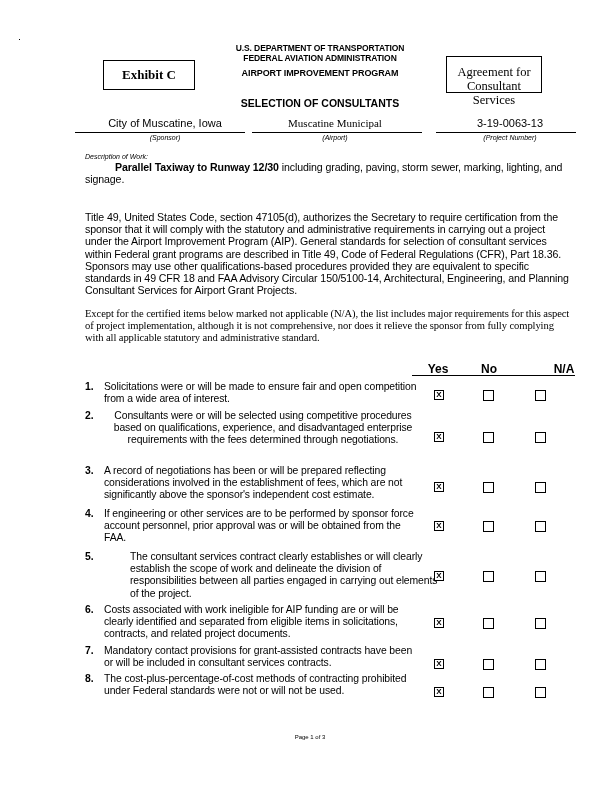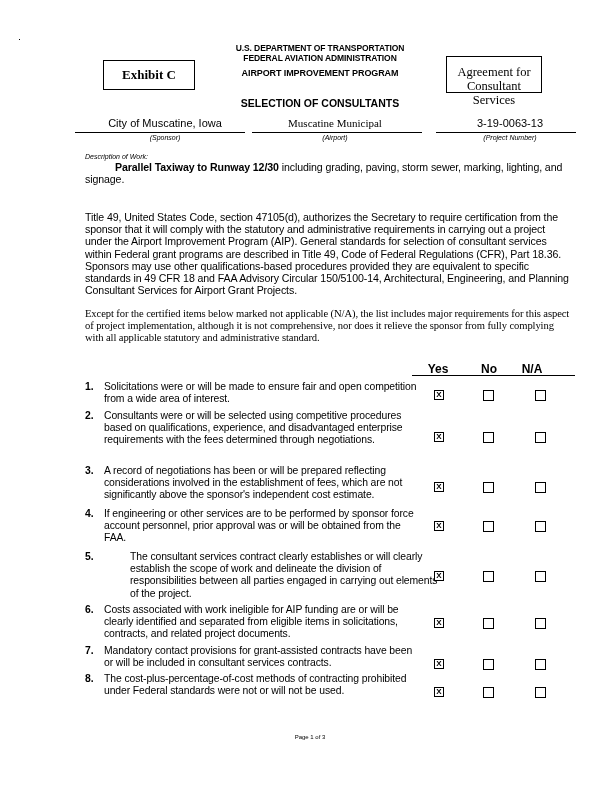--- a/index.html
+++ b/index.html
@@ -60,34 +60,34 @@
 <div class="abs" style="left:85px; top:153px; font-size:7px; font-style:italic;">Description of Work:</div>
 <div class="abs para" style="left:85px; top:161px; width:480px; text-indent:30px;">
   <b>Parallel Taxiway to Runway 12/30</b><span> including grading, paving, storm sewer, marking, lighting, and signage.</span>
 </div>
 
 <div class="abs para" style="left:85px; top:211px; width:485px;">Title 49, United States Code, section 47105(d), authorizes the Secretary to require certification from the sponsor that it will comply with the statutory and administrative requirements in carrying out a project under the Airport Improvement Program (AIP).  General standards for selection of consultant services within Federal grant programs are described in Title 49, Code of Federal Regulations (CFR), Part 18.36.  Sponsors may use other qualifications-based procedures provided they are equivalent to specific standards in 49 CFR 18 and FAA Advisory Circular 150/5100-14, Architectural, Engineering, and Planning Consultant Services for Airport Grant Projects.</div>
 <div class="abs para" style="left:85px; top:308px; width:485px;font-family:Liberation Serif, serif;">Except for the certified items below marked not applicable (N/A), the list includes major requirements for this aspect of project implementation, although it is not comprehensive, nor does it relieve the sponsor from fully complying with all applicable statutory and administrative standard.</div>
 
 <div class="abs col-hdr" style="left:418px; top:362px;">Yes</div>
 <div class="abs col-hdr" style="left:469px; top:362px;">No</div>
-<div class="abs col-hdr" style="left:512px; top:362px;">N/A</div>
+<div class="abs col-hdr" style="left:544px; top:362px;">N/A</div>
 <div class="abs" style="left:412px; top:375px; width:163px; border-top:1.5px solid #000;"></div>
 
 <div id="items">
     <div>
       <div class="abs item-num" style="left: 85px; top: 381px;">1.</div>
       <div class="abs item-text" style="left: 104px; top: 381px;">Solicitations were or will be made to ensure fair and open competition from a wide area of interest.</div>
       <div class="abs cb checked" style="left: 434px; top: 390px;"><span>X</span></div>
       <div class="abs cb" style="left: 483px; top: 390px;"></div>
       <div class="abs cb" style="left: 535px; top: 390px;"></div>
     </div>
     <div>
       <div class="abs item-num" style="left: 85px; top: 410px;">2.</div>
-      <div class="abs item-text" style="left: 104px; top: 410px;">Consultants were or will be selected using competitive procedures based on qualifications, experience, and disadvantaged enterprise requirements with the fees determined through negotiations.</div>
+      <div class="abs item-text" style="left: 104px; top: 410px; text-align: center;">Consultants were or will be selected using competitive procedures based on qualifications, experience, and disadvantaged enterprise requirements with the fees determined through negotiations.</div>
       <div class="abs cb checked" style="left: 434px; top: 432px;"><span>X</span></div>
       <div class="abs cb" style="left: 483px; top: 432px;"></div>
       <div class="abs cb" style="left: 535px; top: 432px;"></div>
     </div>
     <div>
       <div class="abs item-num" style="left: 85px; top: 465px;">3.</div>
       <div class="abs item-text" style="left: 104px; top: 465px;">A record of negotiations has been or will be prepared reflecting considerations involved in the establishment of fees, which are not significantly above the sponsor's independent cost estimate.</div>
       <div class="abs cb checked" style="left: 434px; top: 482px;"><span>X</span></div>
       <div class="abs cb" style="left: 483px; top: 482px;"></div>
       <div class="abs cb" style="left: 535px; top: 482px;"></div>

